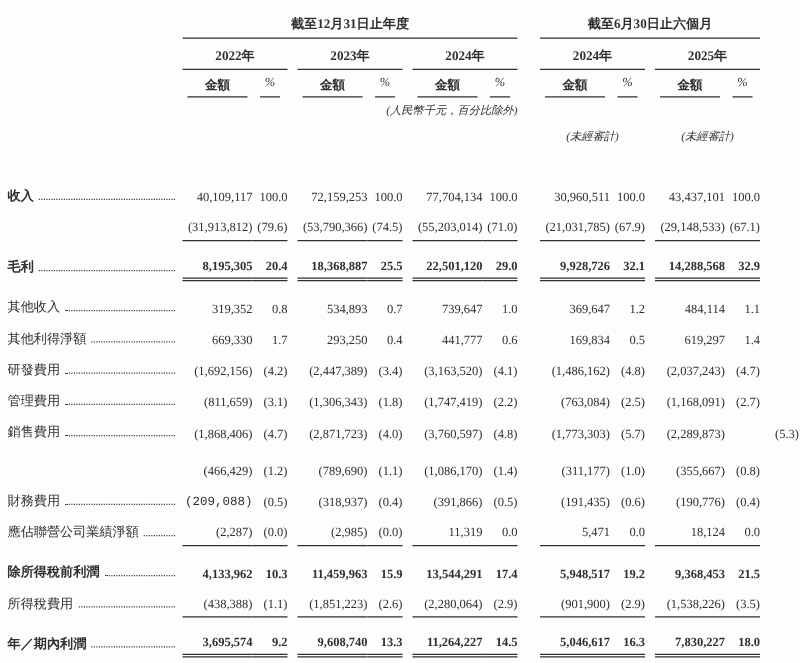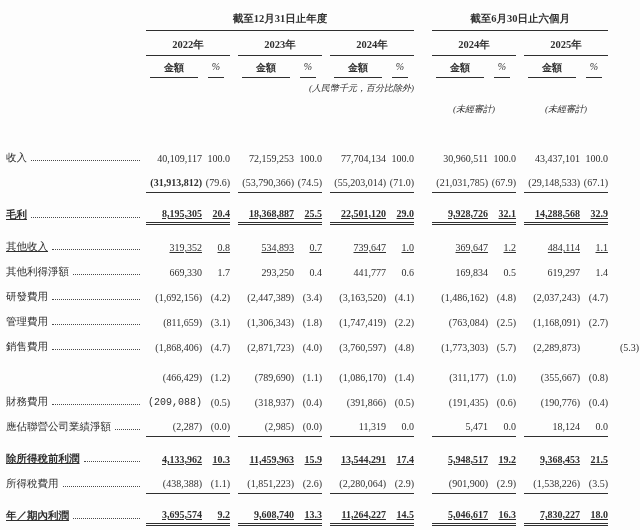--- a/index.html
+++ b/index.html
@@ -43,21 +43,21 @@
   .rows{margin-top:27px;}
   .row{align-items:end;min-height:25px;}
   .cell{font-size:10px;text-align:right;padding:3px 0 3px;line-height:1.2;white-space:nowrap;}
   .label{font-size:10.5px;text-align:left;}
   .lline{display:flex;align-items:baseline;}
   .l2{padding-left:11px;}
   .dots{flex:1;border-bottom:1px dotted #4a4a4a;margin:0 6px 2px 4px;min-width:6px;}
   .bold .cell{font-weight:bold;}
   .u1{border-bottom:1px solid #2f2f2f;}
   .u2{border-bottom:3px double #2f2f2f;padding-bottom:2px;}
-  .gap{margin-top:7px;text-decoration:underline;}
+  .gap{margin-top:7px;}
   .twoline{margin-top:5px;}
 </style>
 </head>
 <body>
 
 <div class="page">
 
   <div class="grid">
     <div class="htitle" style="grid-column:2/10">截至12月31日止年度</div>
     <div class="htitle" style="grid-column:11/16">截至6月30日止六個月</div>
@@ -88,39 +88,39 @@
     <div class="note" style="grid-column:5/10">(人民幣千元，百分比除外)</div>
   </div>
 
   <div class="grid hrowE">
     <div class="unaudited" style="grid-column:11/13">(未經審計)</div>
     <div class="unaudited" style="grid-column:14/16">(未經審計)</div>
   </div>
 
   <div class="rows" id="rows">
       <div class="grid row">
-        <div class="cell label" style="grid-column: 1;">
+        <div class="cell label" style="grid-column: 1; font-weight: bold;">
           <div class="lline">
             <span class="txt">收入</span>
             <span class="dots"></span>
           </div>
         </div>
         <div class="cell val" style="grid-column: 2;">40,109,117</div>
         <div class="cell val" style="grid-column: 3;">100.0</div>
         <div class="cell val" style="grid-column: 5;">72,159,253</div>
         <div class="cell val" style="grid-column: 6;">100.0</div>
         <div class="cell val" style="grid-column: 8;">77,704,134</div>
         <div class="cell val" style="grid-column: 9;">100.0</div>
         <div class="cell val" style="grid-column: 11;">30,960,511</div>
         <div class="cell val" style="grid-column: 12;">100.0</div>
         <div class="cell val" style="grid-column: 14;">43,437,101</div>
         <div class="cell val" style="grid-column: 15;">100.0</div>
       </div>
       <div class="grid row">
-        <div class="cell val u1" style="grid-column: 2; font-weight: bold;">(31,913,812)</div>
+        <div class="cell val u1" style="grid-column: 2;">(31,913,812)</div>
         <div class="cell val u1" style="grid-column: 3;">(79.6)</div>
         <div class="cell val u1" style="grid-column: 5;">(53,790,366)</div>
         <div class="cell val u1" style="grid-column: 6;">(74.5)</div>
         <div class="cell val u1" style="grid-column: 8;">(55,203,014)</div>
         <div class="cell val u1" style="grid-column: 9;">(71.0)</div>
         <div class="cell val u1" style="grid-column: 11;">(21,031,785)</div>
         <div class="cell val u1" style="grid-column: 12;">(67.9)</div>
         <div class="cell val u1" style="grid-column: 14;">(29,148,533)</div>
         <div class="cell val u1" style="grid-column: 15;">(67.1)</div>
       </div>

